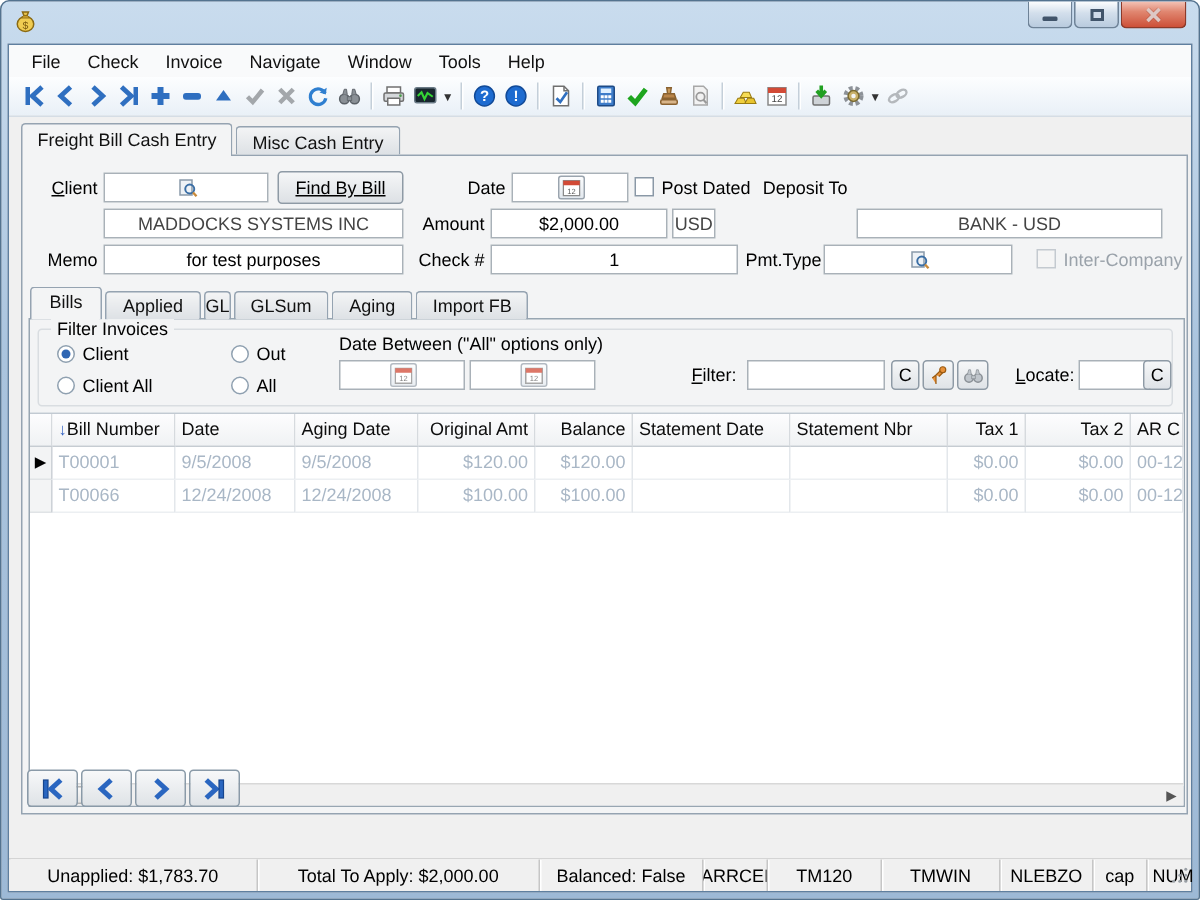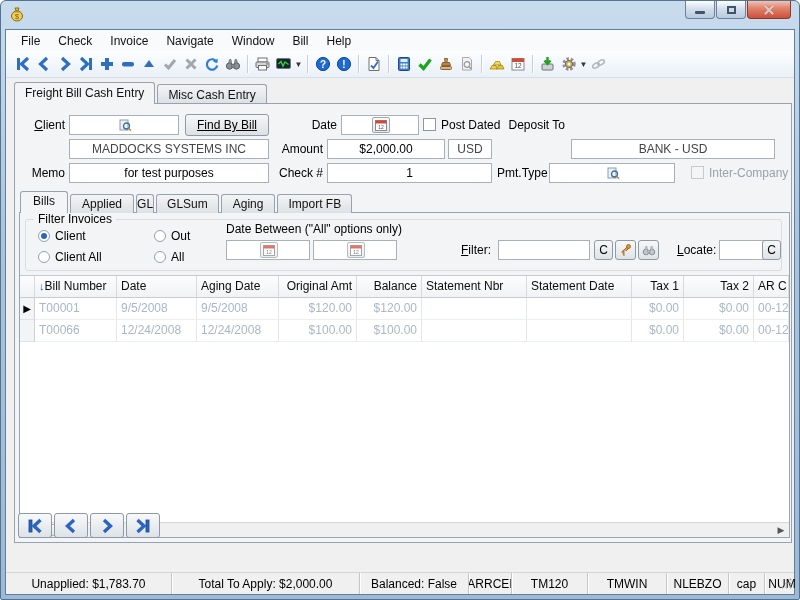--- a/index.html
+++ b/index.html
@@ -117,21 +117,21 @@
   </div>
 
   <div class="client">
 
     <div class="menubar">
       <span class="menu-item">File</span>
       <span class="menu-item">Check</span>
       <span class="menu-item">Invoice</span>
       <span class="menu-item">Navigate</span>
       <span class="menu-item">Window</span>
-      <span class="menu-item">Bill</span>
+      <span class="menu-item">Tools</span>
       <span class="menu-item">Help</span>
     </div>
 
     <div class="toolbar">
       <span class="tb">
           <svg width="16" height="16" viewBox="0 0 16 16">
             <rect x="2" y="2" width="3" height="12" fill="#2f6fc0"></rect>
             <path d="M13 2 L6.5 8 L13 14" fill="none" stroke="#2f6fc0" stroke-width="3.2"></path>
           </svg>
         </span>
@@ -332,21 +332,21 @@
         <span style="position:absolute; left:408px; top:13px;"><span class="chk"></span><span class="chklabel">Post Dated</span></span>
         <span class="lbl" style="left:490px; top:11px; width:60px; text-align:right;">Deposit To</span>
 
         <div class="field" style="left:54px; top:35px; width:200px; color:#444;">
           <span class="flex">MADDOCKS SYSTEMS INC</span>
         </div>
         <span class="lbl" style="left:262px; top:35px; width:46px; text-align:right;">Amount</span>
         <div class="field num" style="left:312px; top:35px; width:118px;">
           <span>$2,000.00</span>
         </div>
-        <div class="field" style="left:433px; top:35px; width:44px; color:#444;">
+        <div class="field" style="left:433px; top:35px; width:29px; color:#444;">
           <span>USD</span>
         </div>
         <div class="field" style="left:556px; top:35px; width:204px; color:#444;">
           <span class="flex">BANK - USD</span>
         </div>
 
         <span class="lbl" style="left:14px; top:59px; width:36px; text-align:right;">Memo</span>
         <div class="field" style="left:54px; top:59px; width:200px;">
           <span class="flex">for test purposes</span>
         </div>
@@ -434,22 +434,22 @@
           </div>
 
           <div class="grid">
             <div class="grow ghead">
               <div class="gc gsel w0"></div>
               <div class="gc w1"><span class="sortarrow">↓</span><span>Bill Number</span></div>
               <div class="gc w2">Date</div>
               <div class="gc w3">Aging Date</div>
               <div class="gc w4 numc">Original Amt</div>
               <div class="gc w5 numc">Balance</div>
+              <div class="gc w7">Statement Date</div>
               <div class="gc w6">Statement Nbr</div>
-              <div class="gc w7">Statement Date</div>
               <div class="gc w8 numc">Tax 1</div>
               <div class="gc w9 numc">Tax 2</div>
               <div class="gc w10">AR C</div>
             </div>
             <div class="grow">
               <div class="gc gsel w0" style="font-size:10px;">▶</div>
               <div class="gc w1">T00001</div>
               <div class="gc w2">9/5/2008</div>
               <div class="gc w3">9/5/2008</div>
               <div class="gc w4 numc">$120.00</div>

